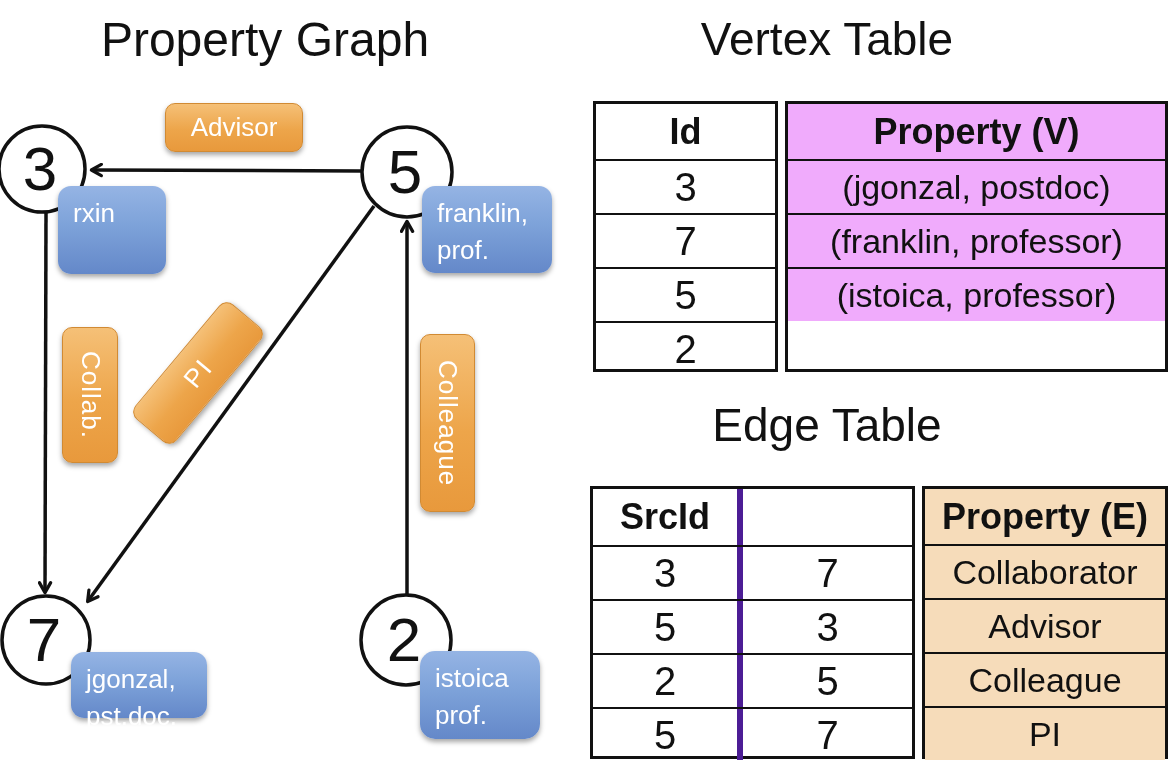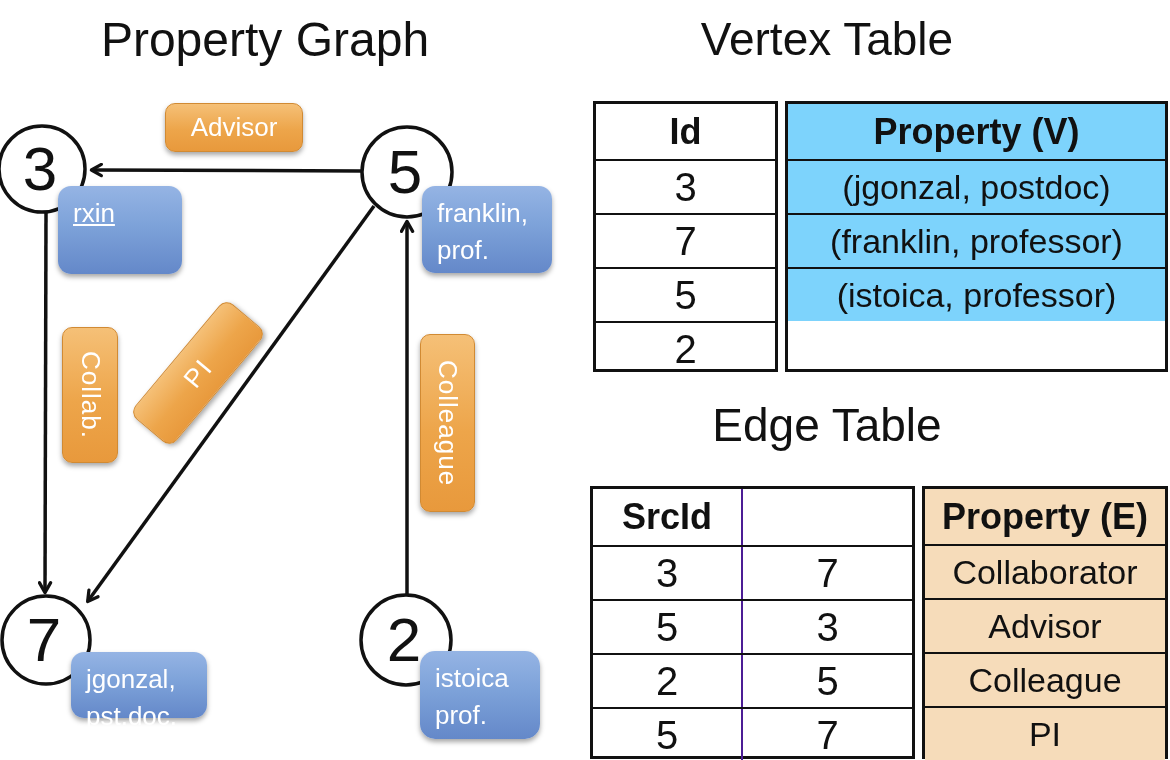--- a/index.html
+++ b/index.html
@@ -37,28 +37,28 @@
     font-size:26px; line-height:1.42; padding:9px 0 0 15px;
   }
 
   
   .tbox { position:absolute; border:3px solid #111; background:#fff; }
   .trow { display:flex; align-items:center; justify-content:center;
           height:54px; border-top:2px solid #111; font-size:40px; color:#111; }
   .trow:first-child { border-top:none; height:55px; }
   .trow.th { font-size:36px; font-weight:bold; }
   .trow.ptext { font-size:34px; }
-  .bluefill   { background:#7dd3fc; }
+  .bluefill   { background:#f0abfc; }
   .orangefill { background:#f6dcba; }
   .trow2 { display:flex; height:54px; border-top:2px solid #111; }
   .trow2:first-child { border-top:none; height:56px; }
   .cell { display:flex; align-items:center; justify-content:center;
           font-size:40px; color:#111; }
   .cell.th { font-size:36px; font-weight:bold; }
-  .c1 { width:150px; border-right:2px solid #4c1d95; }
+  .c1 { width:150px; border-right:6px solid #4c1d95; }
   .c2 { flex:1; }
 </style>
 </head>
 <body>
 
 <div id="stage">
 
   <div class="title" id="graph-title">Property Graph</div>
 
   <svg class="graph-svg" width="560" height="760" viewBox="0 0 560 760">
@@ -90,21 +90,21 @@
   <div class="pill" style="left:62px; top:327px; width:56px; height:136px;">
     <span class="vtext">Collab.</span>
   </div>
   <div class="pill" style="left:123px; top:346px; width:150px; height:54px; transform:rotate(-50deg); letter-spacing:2px;">
     <span>PI</span>
   </div>
   <div class="pill" style="left:420px; top:334px; width:55px; height:178px;">
     <span class="vtext">Colleague</span>
   </div>
 
-  <div class="nbox" style="left:58px; top:186px; width:124px; height:88px;text-decoration:underline;">
+  <div class="nbox" style="left:58px; top:186px; width:108px; height:88px;">
     <div>rxin</div>
   </div>
   <div class="nbox" style="left:422px; top:186px; width:130px; height:87px;">
     <div>franklin,</div>
     <div>prof.</div>
   </div>
   <div class="nbox" style="left:71px; top:652px; width:136px; height:66px;">
     <div>jgonzal,</div>
     <div>pst.doc.</div>
   </div>

